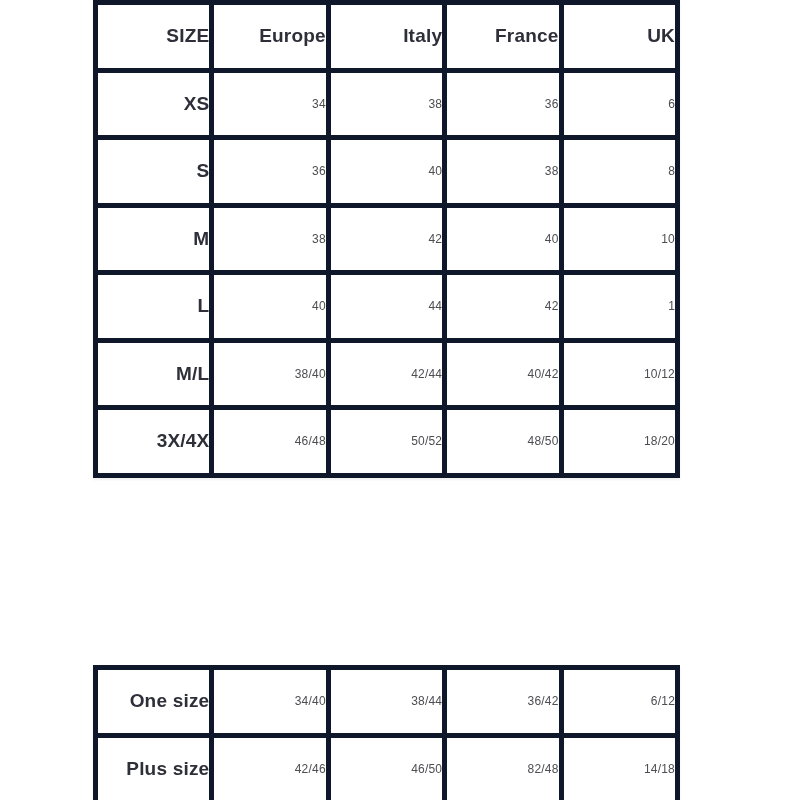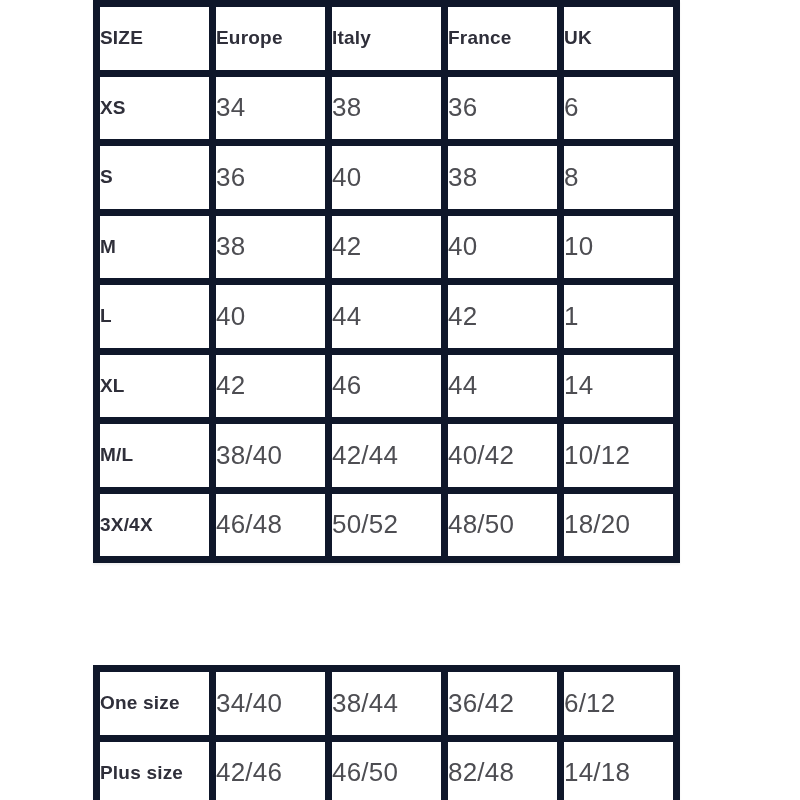--- a/index.html
+++ b/index.html
@@ -19,34 +19,34 @@
     left: 93px;
     width: 587px;
     border-collapse: collapse;
     table-layout: fixed;
     background: #ffffff;
     box-shadow: 0 2px 2px rgba(0,0,0,0.06);
   }
   #main-table { top: 0; }
   #special-table { top: 665px; }
   th, td {
-    border: 7px solid #0f172a;
+    border: 5px solid #0f172a;
     height: 62.5px;
     padding: 0;
-    text-align: left;
+    text-align: right;
     vertical-align: middle;
   }
   th, td.row-label {
     font-size: 19px;
     font-weight: 700;
     color: #2f2f3a;
     letter-spacing: 0.2px;
   }
   td.value {
-    font-size: 26px;
+    font-size: 12px;
     font-weight: 400;
     color: #4d4d52;
     letter-spacing: 0.2px;
   }
 </style>
 </head>
 <body>
 
 <div class="page">
 
@@ -83,27 +83,20 @@
         <td class="value">10</td>
       </tr>
       <tr>
         <td class="row-label">L</td>
         <td class="value">40</td>
         <td class="value">44</td>
         <td class="value">42</td>
         <td class="value">1</td>
       </tr>
       <tr>
-        <td class="row-label">XL</td>
-        <td class="value">42</td>
-        <td class="value">46</td>
-        <td class="value">44</td>
-        <td class="value">14</td>
-      </tr>
-      <tr>
         <td class="row-label">M/L</td>
         <td class="value">38/40</td>
         <td class="value">42/44</td>
         <td class="value">40/42</td>
         <td class="value">10/12</td>
       </tr>
       <tr>
         <td class="row-label">3X/4X</td>
         <td class="value">46/48</td>
         <td class="value">50/52</td>

